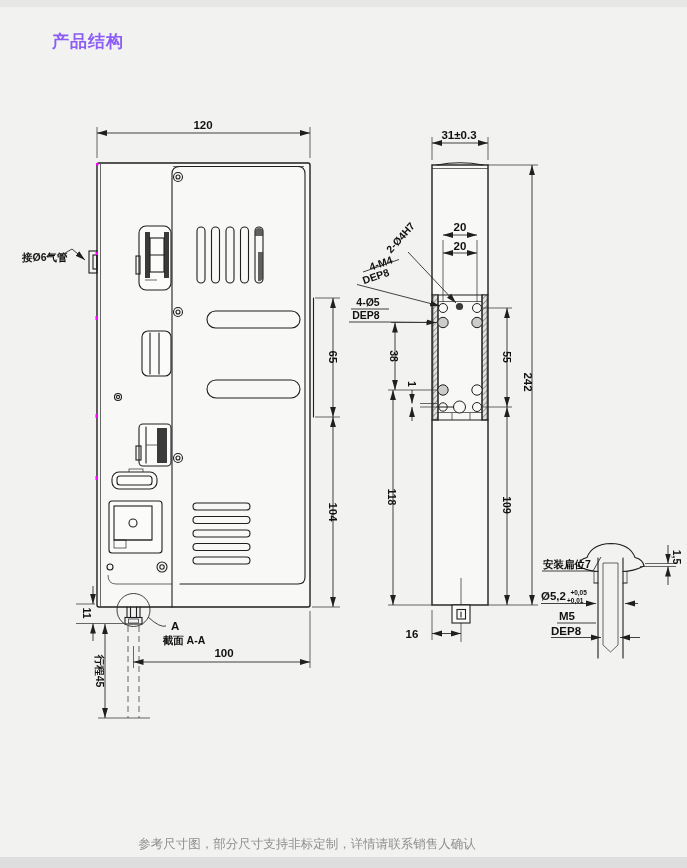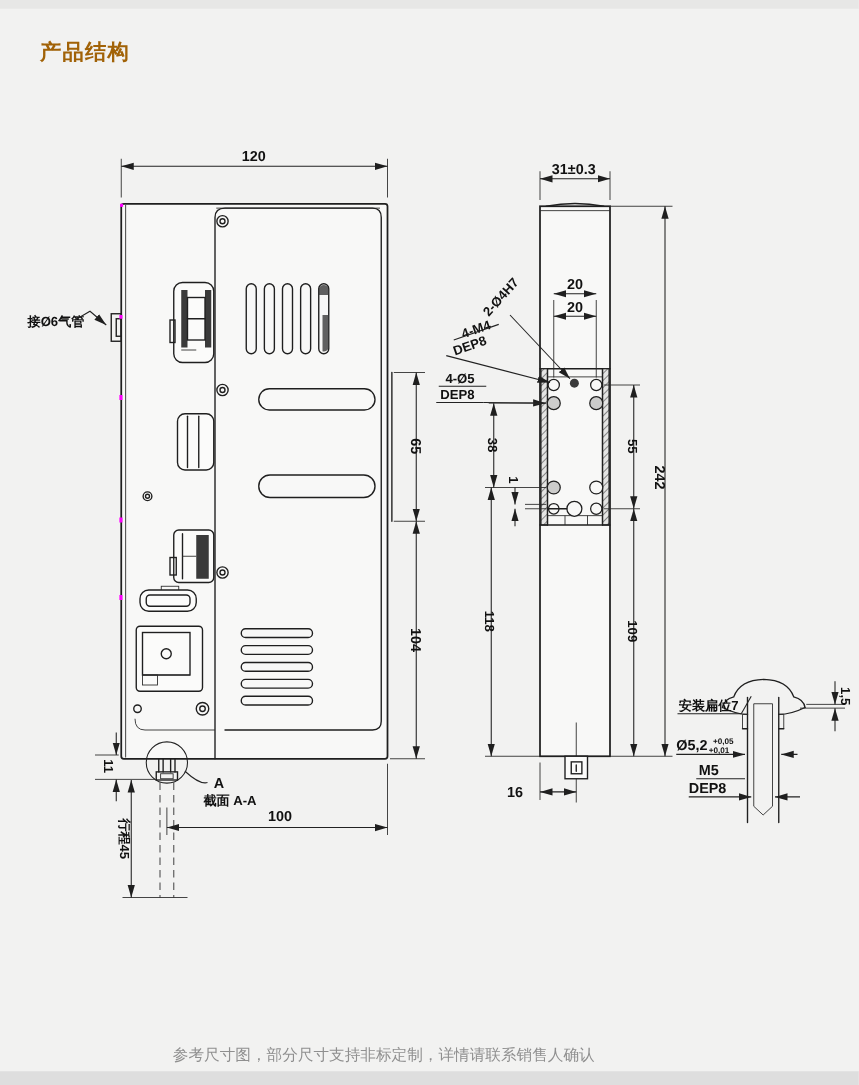--- a/index.html
+++ b/index.html
@@ -5,22 +5,22 @@
   html,body{margin:0;padding:0;}
   body{
     width:687px;height:868px;position:relative;
     background:#f2f2f1;
     font-family:"Liberation Sans",sans-serif;
     overflow:hidden;
   }
   .top-strip{position:absolute;top:0;left:0;width:687px;height:7px;background:#e7e7e6;}
   .bottom-strip{position:absolute;left:0;top:857px;width:687px;height:11px;background:#dedede;}
   .page-title{
-    position:absolute;top:30px;left:32px;
-    font-size:17px;font-weight:700;letter-spacing:1px;color:#a16207;
+    position:absolute;top:30px;left:52px;
+    font-size:17px;font-weight:700;letter-spacing:1px;color:#8b5cf6;
   }
   .footer-note{
     position:absolute;top:836px;left:0;width:614px;
     text-align:center;font-size:12.5px;color:#8f8f8f;
   }
   svg{position:absolute;top:0;left:0;}
   .ol{fill:#f8f8f7;stroke:#1f1f1f;stroke-width:1.4;}
   .fc{fill:#fbfbfa;stroke:#1f1f1f;stroke-width:1.1;}
   .ln{fill:none;stroke:#1f1f1f;stroke-width:1.1;stroke-linecap:round;}
   .tn{fill:none;stroke:#2a2a2a;stroke-width:.7;}

